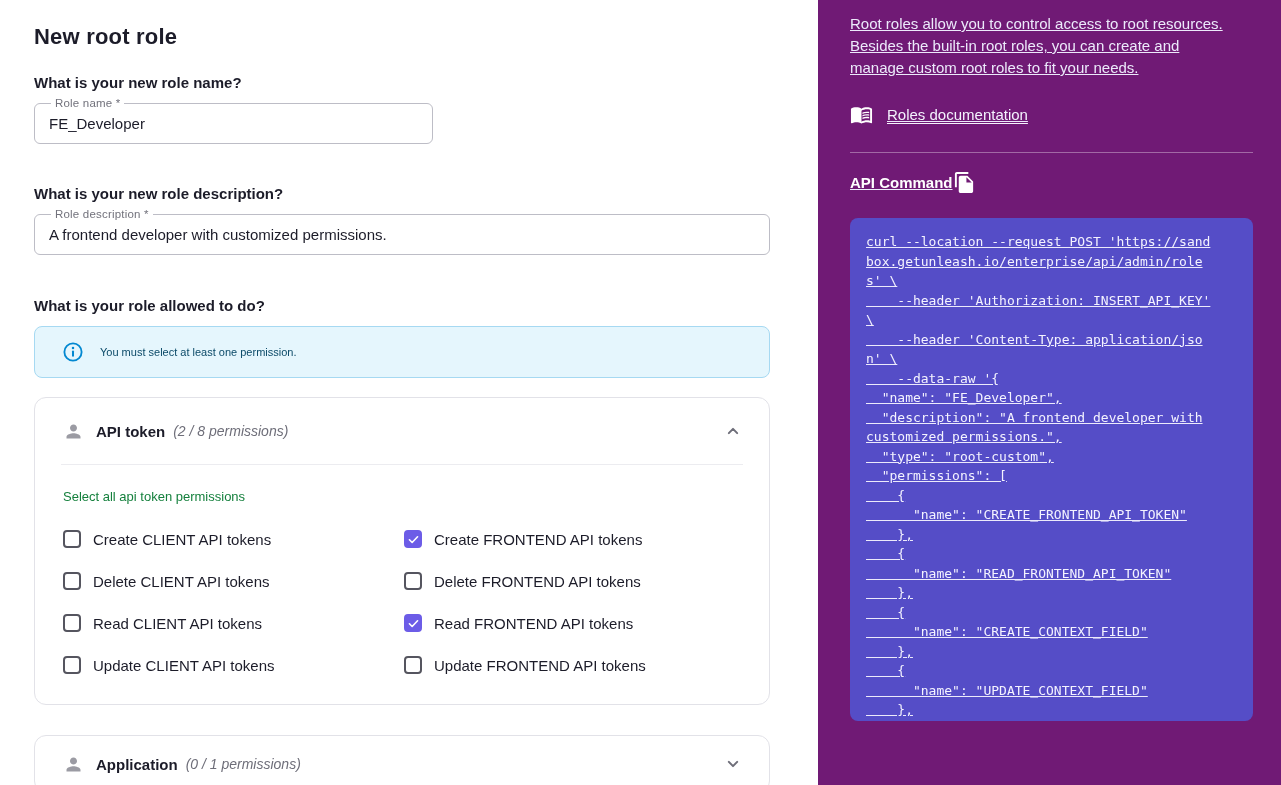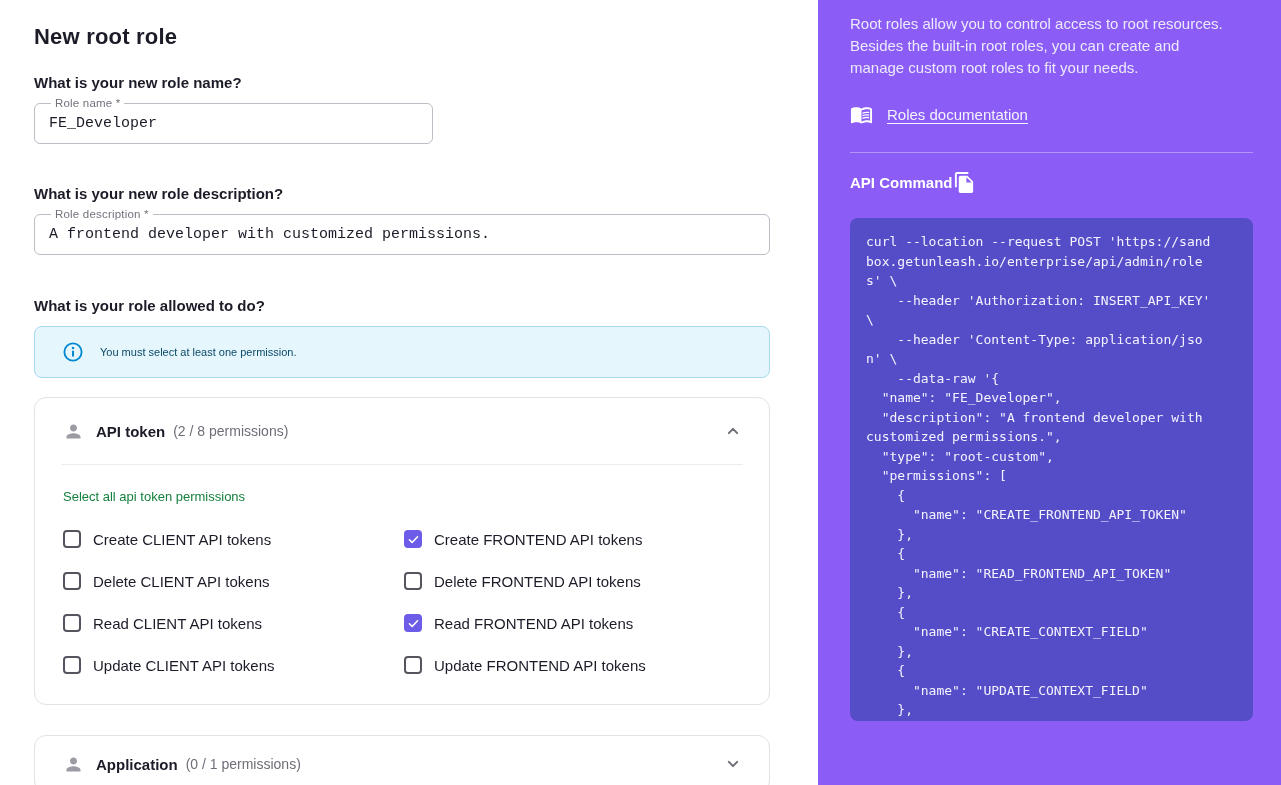--- a/index.html
+++ b/index.html
@@ -36,21 +36,21 @@
     padding: 0 14px;
     background: #fff;
   }
   .text-field .float-label {
     position: absolute; top: -7px; left: 16px;
     background: #fff; padding: 0 4px;
     font-size: 11.5px; color: #72727c; letter-spacing: .2px;
   }
   .text-field input {
     border: none; outline: none; width: 100%;
-    font-family: Liberation Mono, monospace;
+    font-family: Liberation Sans, sans-serif;
     font-size: 15px; color: #1c1c29; background: transparent;
   }
   .name-field { width: 399px; margin-bottom: 41px; }
   .desc-field { width: 736px; margin-bottom: 42px; }
 
   .alert {
     width: 736px; height: 52px;
     background: #e5f6fd;
     border: 1px solid #a6d9f2;
     border-radius: 8px;
@@ -68,21 +68,21 @@
   }
   .card-api-token { margin-top: 19px; }
   .card-application { margin-top: 30px; }
   .card-header {
     display: flex; align-items: center;
     padding: 0 26px 0 28px; height: 66px;
     cursor: pointer;
   }
   .card-application .card-header { height: 56px; }
   .group-title { font-size: 15px; font-weight: 700; color: #1c1c29; margin-left: 12px; }
-  .group-count { font-size: 14px; color: #6e6e79; margin-left: 8px; }
+  .group-count { font-size: 14px; color: #6e6e79; margin-left: 8px; font-style: italic; }
   .chev { margin-left: auto; }
   .card-divider { border: none; border-top: 1px solid #ececf0; margin: 0 26px; }
   .select-all {
     display: inline-block;
     margin: 24px 0 0 28px;
     font-size: 13px; color: #15803d; cursor: pointer;
   }
   .cb-grid {
     display: grid;
     grid-template-columns: 341px 1fr;
@@ -97,23 +97,24 @@
     background: #fff;
   }
   .cb-box .check { display: none; }
   .cb-box.checked { background: #6c5ce7; border-color: #6c5ce7; }
   .cb-box.checked .check { display: block; }
   .cb-label { font-size: 15px; color: #1c1c29; margin-left: 12px; }
 
   
   .side-pane {
     width: 463px; height: 785px; flex: none;
-    background: #8b5cf6;
+    background: #701a75;
     color: #eceafb;
     padding: 13px 28px 0 32px;
+    text-decoration: underline;
   }
   .side-desc { font-size: 15px; line-height: 22px; max-width: 382px; color: #eceafb; }
   .docs-row { display: flex; align-items: center; margin-top: 24px; }
   .docs-link {
     margin-left: 14px; font-size: 15px; color: #f4f3fe;
     text-decoration: underline; text-underline-offset: 3px; cursor: pointer;
   }
   .side-divider { border: none; border-top: 1px solid rgba(255,255,255,.35); margin-top: 26px; }
   .api-cmd-row { display: flex; align-items: center; justify-content: flex-start; margin-top: 18px; }
   .api-cmd-title { font-size: 15px; font-weight: 700; color: #ffffff; }

